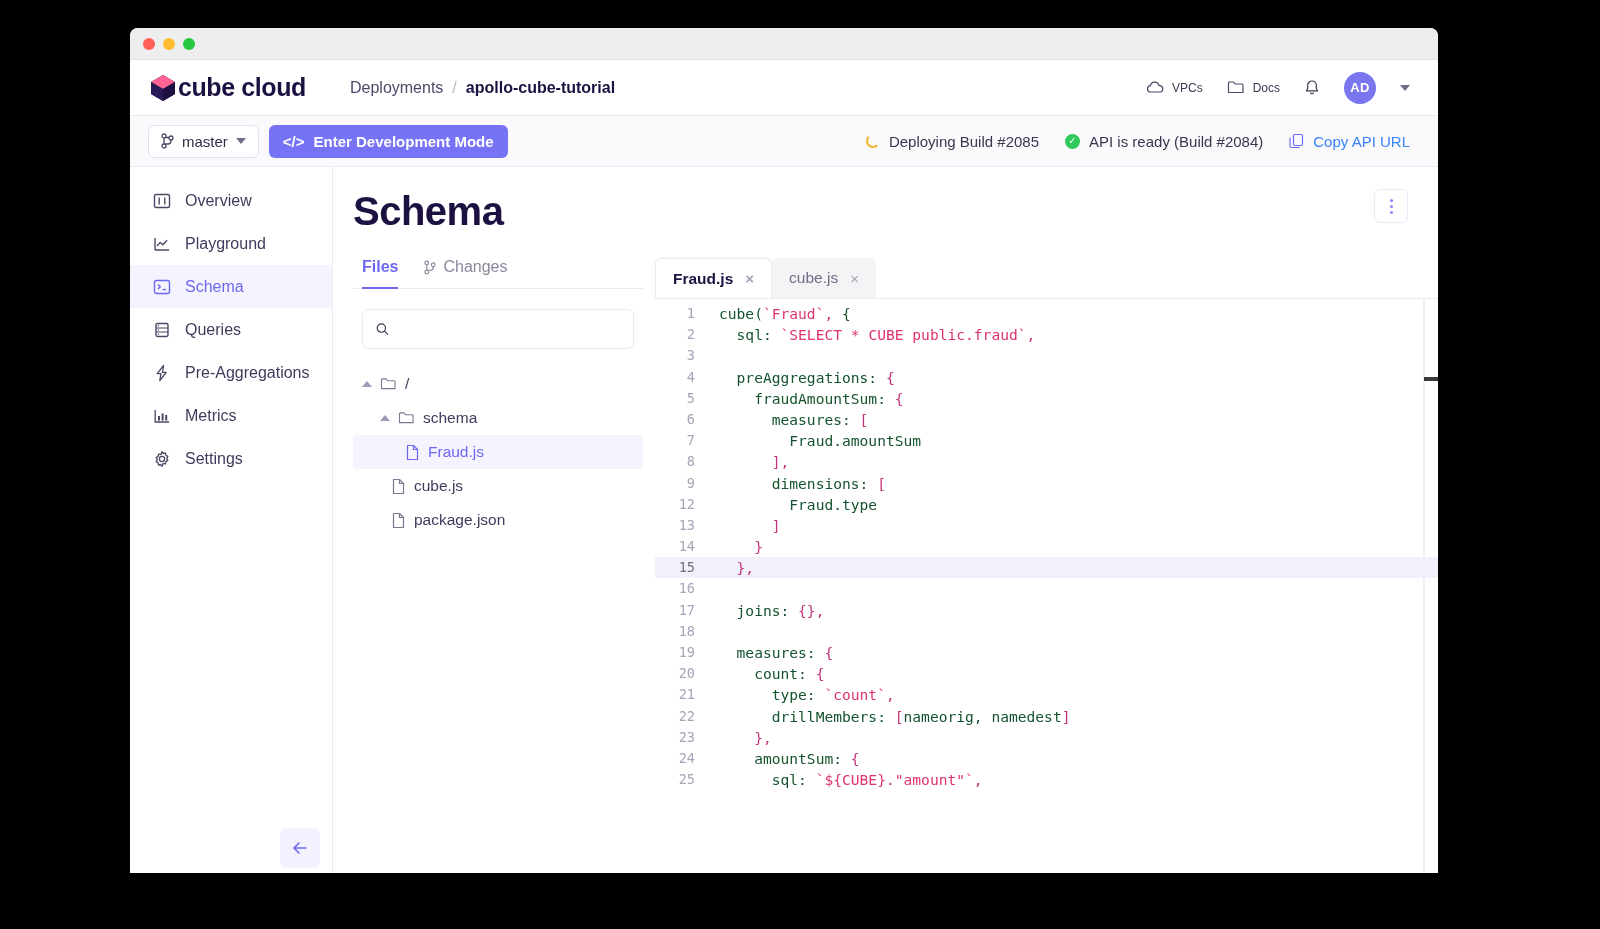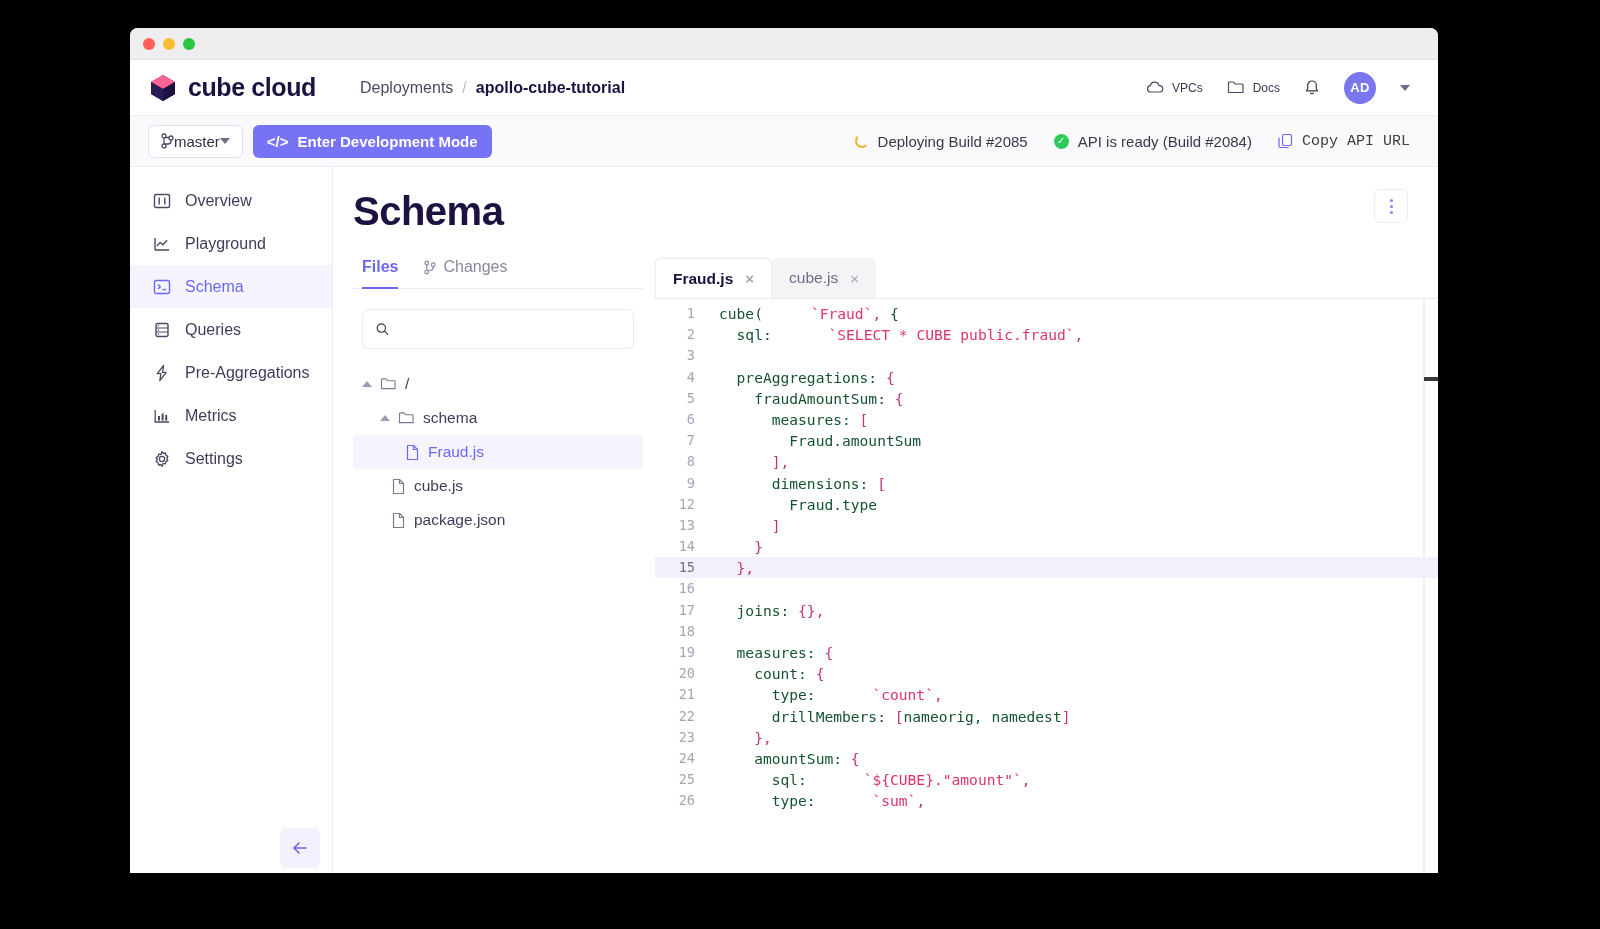--- a/index.html
+++ b/index.html
@@ -39,21 +39,21 @@
   
   .header {
     height: 56px;
     background: #ffffff;
     display: flex;
     align-items: center;
     padding: 0 28px 0 18px;
     flex: 0 0 auto;
     border-bottom: 1px solid #eceaf3;
   }
-  .brand { display: flex; align-items: center; gap: 10px; }
+  .brand { display: flex; align-items: center; }
   .brand-name {
     font-size: 25px;
     font-weight: 600;
     color: #1d1142;
     letter-spacing: -0.4px;
   }
   .breadcrumb {
     margin-left: 44px;
     display: flex; align-items: center; gap: 9px;
     font-size: 16px;
@@ -87,21 +87,21 @@
   
   .subheader {
     height: 51px;
     background: #fafafc;
     display: flex; align-items: center;
     padding: 0 28px 0 18px;
     flex: 0 0 auto;
     border-bottom: 1px solid #eceaf3;
   }
   .branch-btn {
-    display: flex; align-items: center; gap: 0;
+    display: flex; align-items: center; gap: 8px;
     height: 33px; padding: 0 12px;
     border: 1px solid #e1dff0;
     border-radius: 6px;
     background: #ffffff;
     font-size: 15px; color: #2f2d4a;
     cursor: pointer;
   }
   .dev-btn {
     display: flex; align-items: center; gap: 9px;
     height: 33px; padding: 0 14px;
@@ -123,21 +123,21 @@
     border: 2px solid #f0b429;
     border-right-color: transparent;
     border-top-color: transparent;
   }
   .check {
     width: 15px; height: 15px; border-radius: 50%;
     background: #2ec95a;
     display: flex; align-items: center; justify-content: center;
     color: #fff; font-size: 10px; line-height: 1;
   }
-  .copy-link { color: #404040; font-weight: 500; cursor: pointer; font-family: Liberation Mono, monospace; }
+  .copy-link { color: #3b82f6; font-weight: 500; cursor: pointer; }
 
   
   .body { display: flex; flex: 1 1 auto; min-height: 0; }
 
   
   .sidebar {
     width: 203px;
     background: #ffffff;
     border-right: 1px solid #eceaf3;
     padding-top: 12px;
@@ -282,21 +282,21 @@
   .cline { display: flex; height: 21.2px; align-items: center; white-space: pre; }
   .cline.active { background: #f2f1fb; }
   .lnum {
     width: 56px; flex: 0 0 56px;
     text-align: right; padding-right: 16px;
     color: #a7a5b8; font-size: 13.6px;
   }
   .cline.active .lnum { color: #737373; }
   .ctext { color: #2f2d4a; padding-left: 8px; position: relative; }
 
-  .tok-str { color: #e0336b; margin-left: 48px; }
+  .tok-str { color: #e0336b; }
   .tok-punc { color: #c2337a; }
   .tok-plain { color: #14532d; }
 
   .scroll-track {
     position: absolute; top: 0; right: 0; bottom: 0;
     width: 14px;
     border-left: 1px solid #f0eff6;
   }
   .scroll-mark {
     position: absolute; right: 0; top: 78px;
@@ -576,21 +576,20 @@
                 <div class="cline"><span class="lnum">16</span><span class="ctext"><span class="tok-plain"></span></span></div>
                 <div class="cline"><span class="lnum">17</span><span class="ctext"><span class="tok-plain">  joins: </span><span class="tok-punc">{},</span></span></div>
                 <div class="cline"><span class="lnum">18</span><span class="ctext"><span class="tok-plain"></span></span></div>
                 <div class="cline"><span class="lnum">19</span><span class="ctext"><span class="tok-plain">  measures: </span><span class="tok-punc">{</span></span></div>
                 <div class="cline"><span class="lnum">20</span><span class="ctext"><span class="tok-plain">    count: </span><span class="tok-punc">{</span></span></div>
                 <div class="cline"><span class="lnum">21</span><span class="ctext"><span class="tok-plain">      type: </span><span class="tok-str">`count`</span><span class="tok-punc">,</span></span></div>
                 <div class="cline"><span class="lnum">22</span><span class="ctext"><span class="tok-plain">      drillMembers: </span><span class="tok-punc">[</span><span class="tok-plain">nameorig, namedest</span><span class="tok-punc">]</span></span></div>
                 <div class="cline"><span class="lnum">23</span><span class="ctext"><span class="tok-punc">    },</span></span></div>
                 <div class="cline"><span class="lnum">24</span><span class="ctext"><span class="tok-plain">    amountSum: </span><span class="tok-punc">{</span></span></div>
                 <div class="cline"><span class="lnum">25</span><span class="ctext"><span class="tok-plain">      sql: </span><span class="tok-str">`${CUBE}."amount"`</span><span class="tok-punc">,</span></span></div>
-                <div class="cline"><span class="lnum">26</span><span class="ctext"><span class="tok-plain">      type: </span><span class="tok-str">`sum`</span><span class="tok-punc">,</span></span></div>
               </div>
             <div class="vline"></div>
             <div class="scroll-track">
               <div class="scroll-mark"></div>
             </div>
           </div>
         </div>
 
       </div>
     </div>

